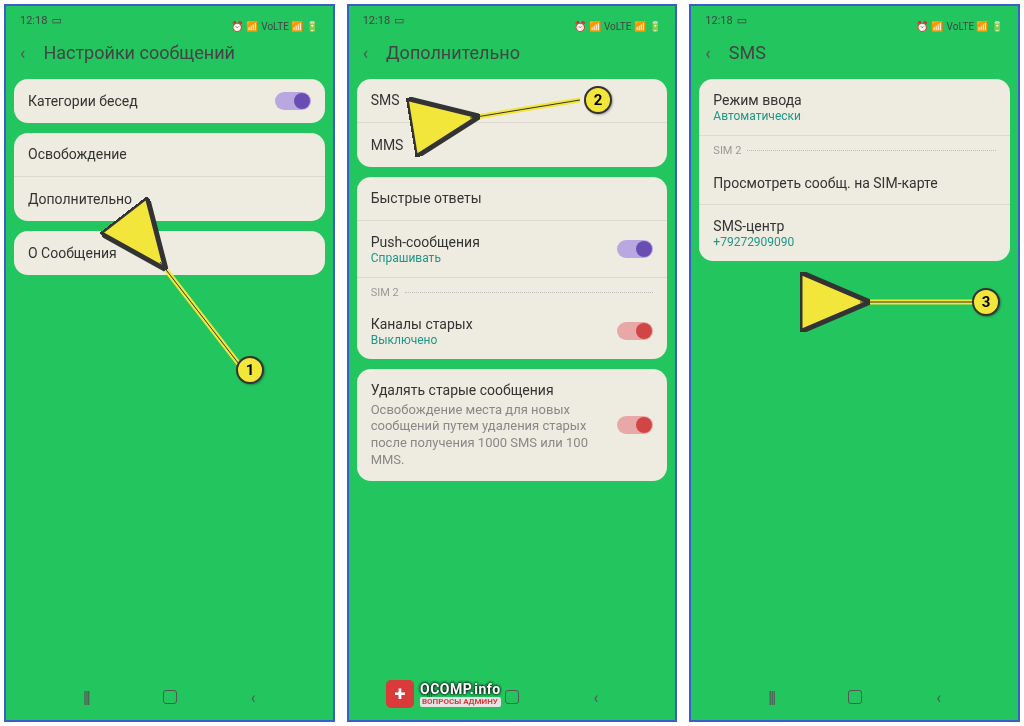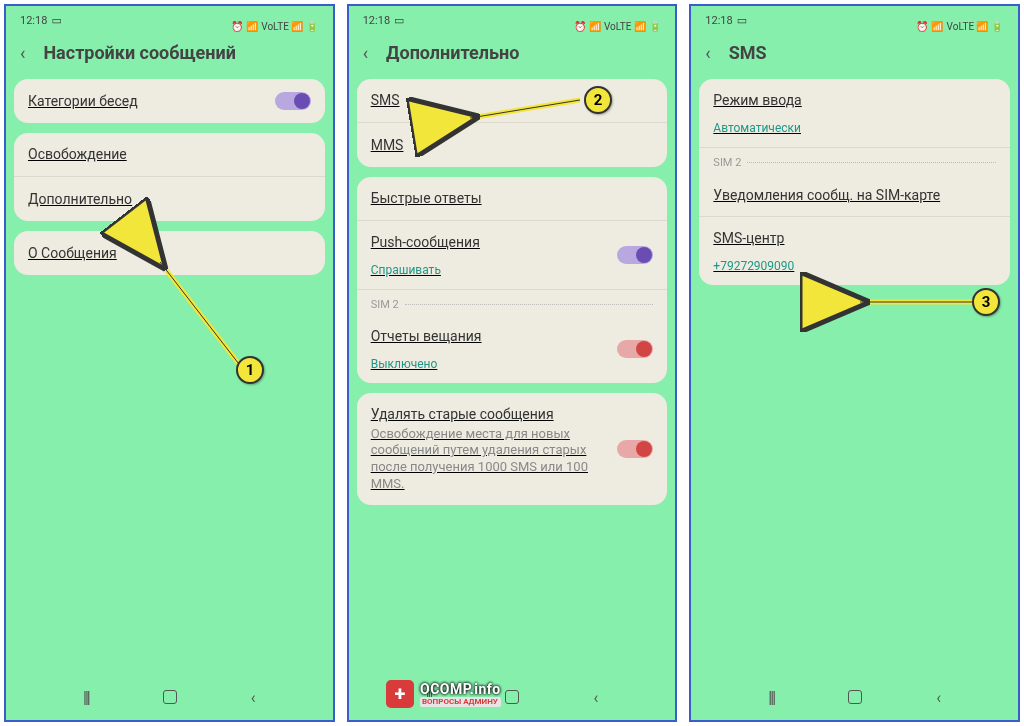--- a/index.html
+++ b/index.html
@@ -14,21 +14,21 @@
   .container {
     display: flex;
     gap: 12px;
     padding: 4px;
     width: 100%;
     height: 100%;
   }
   .phone {
     flex: 1;
     border: 2px solid #3b5ccc;
-    background: #86efac;
+    background: #22c55e;
     display: flex;
     flex-direction: column;
     position: relative;
     height: 100%;
   }
   .status-bar {
     display: flex;
     justify-content: space-between;
     align-items: center;
     padding: 6px 14px 2px 14px;
@@ -45,56 +45,55 @@
     gap: 14px;
   }
   .back-icon {
     font-size: 18px;
     color: #555;
     padding: 4px;
   }
   .header-title {
     font-size: 18px;
     color: #444;
-    font-weight: 700;
+    font-weight: 400;
   }
   .content {
     flex: 1;
     padding: 0 8px;
     overflow: hidden;
   }
   .card {
     background: #eeece1;
     border-radius: 14px;
     margin-bottom: 10px;
   }
   .row {
     display: flex;
     align-items: center;
     justify-content: space-between;
     padding: 12px 14px;
     border-bottom: 1px solid #ddd9cc;
     min-height: 44px;
-    text-decoration: underline;
   }
   .row:last-child { border-bottom: none; }
   .row-text {
     flex: 1;
     display: flex;
     flex-direction: column;
   }
   .row-title {
     font-size: 14px;
     color: #333;
     line-height: 1.3;
   }
   .row-sub {
     font-size: 12px;
     color: #1f9688;
-    margin-top: 12px;
+    margin-top: 0;
   }
   .row-desc {
     font-size: 13px;
     color: #888;
     margin-top: 2px;
     line-height: 1.3;
   }
   .sim-label {
     font-size: 11px;
     color: #999;
@@ -274,21 +273,21 @@
         <div class="row">
           <div class="row-text">
             <span class="row-title">Push-сообщения</span>
             <span class="row-sub">Спрашивать</span>
           </div>
           <div class="toggle toggle-on-purple"></div>
         </div>
         <div class="sim-label">SIM 2</div>
         <div class="row">
           <div class="row-text">
-            <span class="row-title">Отчеты вещания</span>
+            <span class="row-title">Каналы старых</span>
             <span class="row-sub">Выключено</span>
           </div>
           <div class="toggle toggle-on-red"></div>
         </div>
       </div>
       <div class="card">
         <div class="row">
           <div class="row-text">
             <span class="row-title">Удалять старые сообщения</span>
             <span class="row-desc">Освобождение места для новых сообщений путем удаления старых после получения 1000 SMS или 100 MMS.</span>
@@ -320,21 +319,21 @@
       <div class="card">
         <div class="row">
           <div class="row-text">
             <span class="row-title">Режим ввода</span>
             <span class="row-sub">Автоматически</span>
           </div>
         </div>
         <div class="sim-label">SIM 2</div>
         <div class="row">
           <div class="row-text">
-              <span class="row-title">Уведомления сообщ. на SIM-карте</span>
+              <span class="row-title">Просмотреть сообщ. на SIM-карте</span>
             </div>
         </div>
         <div class="row">
           <div class="row-text">
             <span class="row-title">SMS-центр</span>
             <span class="row-sub">+79272909090</span>
           </div>
         </div>
       </div>
     </div>

